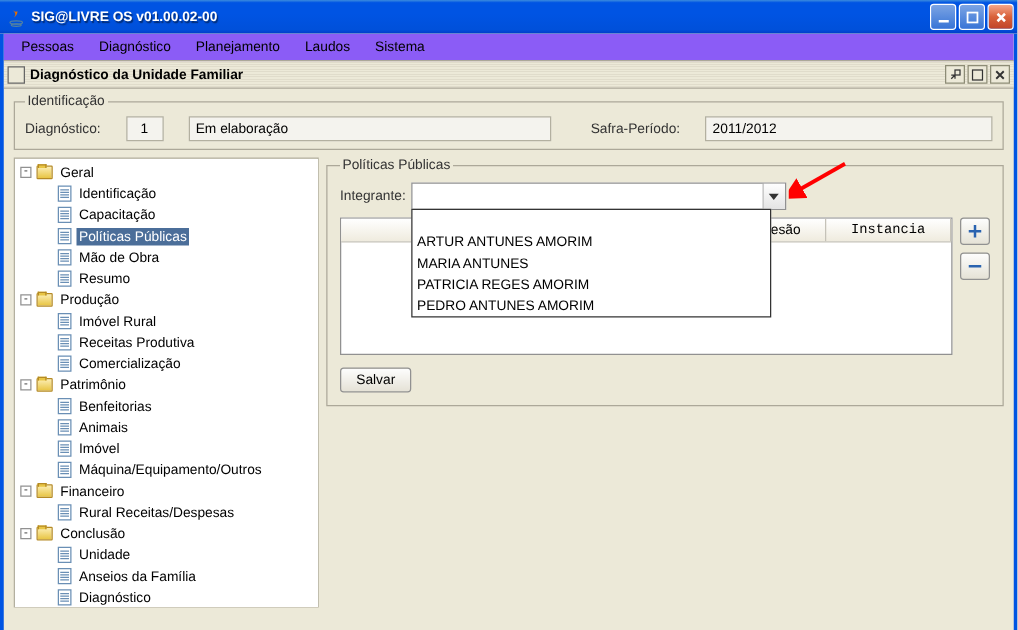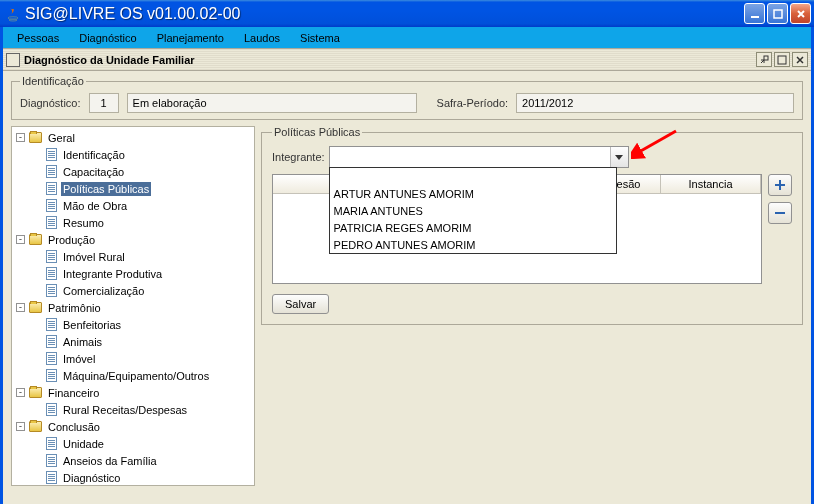--- a/index.html
+++ b/index.html
@@ -1,41 +1,41 @@
 <!DOCTYPE html>
 <html><head>
 <meta charset="utf-8">
 <style>
   * { box-sizing: border-box; font-family: Tahoma, sans-serif; font-size: 11px; }
   body { margin: 0; background: #ece9d8; width: 814px; height: 504px; overflow: hidden; position: relative; }
   
   .titlebar { height: 27px; background: linear-gradient(to bottom, #3c8cde 0%, #0054e3 8%, #0054e3 40%, #0050da 88%, #003bc8 100%); display: flex; align-items: center; padding: 0 3px 0 5px; color: white; }
   .titlebar .java-icon { width: 16px; height: 16px; margin-right: 4px; display: flex; align-items: center; justify-content: center; }
-  .titlebar .title-text { flex: 1; font-weight: normal; font-size: 16px; text-shadow: 1px 1px 1px rgba(0,0,0,0.5); }
+  .titlebar .title-text { flex: 1; font-weight: bold; font-size: 11px; text-shadow: 1px 1px 1px rgba(0,0,0,0.5); }
   .win-btn { width: 21px; height: 21px; margin-left: 2px; border: 1px solid white; border-radius: 3px; display: flex; align-items: center; justify-content: center; color: white; font-weight: bold; font-size: 12px; }
   .win-btn.min { background: linear-gradient(to bottom, #7ba4e4, #3874d6); }
   .win-btn.max { background: linear-gradient(to bottom, #7ba4e4, #3874d6); }
   .win-btn.close { background: linear-gradient(to bottom, #f4a689, #d9613a, #c0442a); }
   
   .app-border { border-left: 3px solid #0054e3; border-right: 3px solid #0054e3; height: calc(100% - 27px); background: #ece9d8; overflow: hidden; }
   
-  .menubar { display: flex; padding: 2px 4px; border-bottom: 1px solid #aca899; background: #0ea5e9; height: 22px; align-items: center; }
+  .menubar { display: flex; padding: 2px 4px; border-bottom: 1px solid #aca899; background: #8b5cf6; height: 22px; align-items: center; }
   .menubar-item { padding: 3px 10px; cursor: default; }
   
   .internal-titlebar { display: flex; align-items: center; height: 22px; background: repeating-linear-gradient(0deg, #e0dccb, #e0dccb 1px, #ece9d8 1px, #ece9d8 2px); border-bottom: 1px solid #aca899; padding: 0 3px; }
   .internal-titlebar .iw-icon { width: 14px; height: 14px; border: 1px solid #666; margin-right: 4px; background: #ece9d8; }
   .internal-titlebar .iw-title { flex: 1; font-weight: bold; }
   .iw-btn { border: 1px solid #8d8c76; width: 16px; height: 15px; margin-left: 2px; background: #ece9d8; display:flex; align-items:center; justify-content:center; font-size:10px; line-height:1;}
   
   .content-area { padding: 4px 8px 0 8px; }
   
   fieldset { border: 1px solid #aca899; border-radius: 0; margin: 0 0 6px 0; padding: 6px 8px; }
   fieldset > legend { padding: 0 2px; color: #333; }
   
-  .ident-row { display: flex; align-items: center; gap: 8px; }
+  .ident-row { display: flex; align-items: center; gap: 20px; }
   .lbl { color: #333; }
   .ro-field { background: #f4f3ee; border: 1px solid #b3b0a0; padding: 2px 5px; height: 20px; display: inline-flex; align-items: center; }
   
   .main-split { display: flex; gap: 6px; height: 360px; }
   .tree-panel { width: 244px; border: 1px solid #b3b0a0; background: white; overflow: auto; padding: 2px; }
   .right-panel { flex: 1; position: relative;}
   
   .tree ul { list-style: none; margin: 0; padding-left: 17px; }
   .tree > ul { padding-left: 2px; }
   .tree li { margin: 0; padding: 0; white-space: nowrap; position: relative; }
@@ -186,21 +186,21 @@
                 <span class="node-label">Produção</span>
               </span><ul>
                 <li><span class="node">
                     <span class="toggle-spacer"></span>
                     <span class="node-icon leaf-icon"></span>
                     <span class="node-label">Imóvel Rural</span>
                   </span></li>
                 <li><span class="node">
                     <span class="toggle-spacer"></span>
                     <span class="node-icon leaf-icon"></span>
-                    <span class="node-label">Integrante Produtiva</span>
+                    <span class="node-label">Receitas Produtiva</span>
                   </span></li>
                 <li><span class="node">
                     <span class="toggle-spacer"></span>
                     <span class="node-icon leaf-icon"></span>
                     <span class="node-label">Comercialização</span>
                   </span></li>
               </ul></li>
             <li><span class="node">
                 <span class="toggle">-</span>
                 <span class="node-icon folder-icon"></span>
@@ -281,21 +281,21 @@
                   <div class="combo-opt">PEDRO ANTUNES AMORIM</div>
                 </div>
             </div>
           </div>
 
           <div class="table-area">
             <div class="table-wrap">
               <div class="thead">
                 <div class="th" style="flex:1;"></div>
                 <div class="th" style="width:70px;">desão</div>
-                <div class="th" style="width:100px;">Instancia</div>
+                <div class="th" style="width:100px;font-family:Liberation Mono, monospace;">Instancia</div>
               </div>
             </div>
             <div class="side-btns">
               <div class="sq-btn">
                 <svg width="12" height="12">
                     <path d="M6 1 V11 M1 6 H11" stroke="#2a63b0" stroke-width="2"></path>
                   </svg>
               </div>
               <div class="sq-btn">
                 <svg width="12" height="12">

